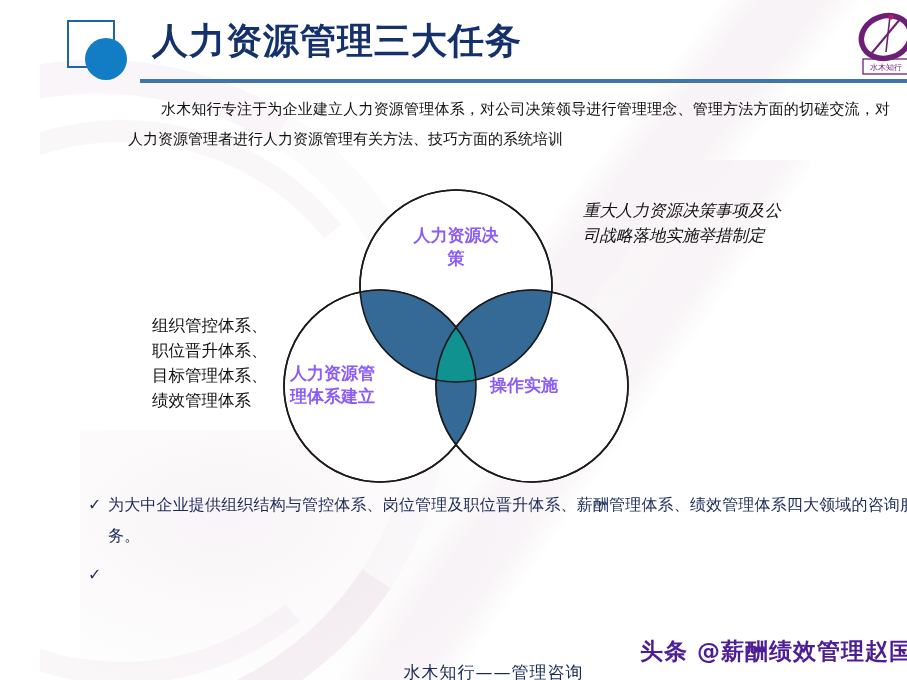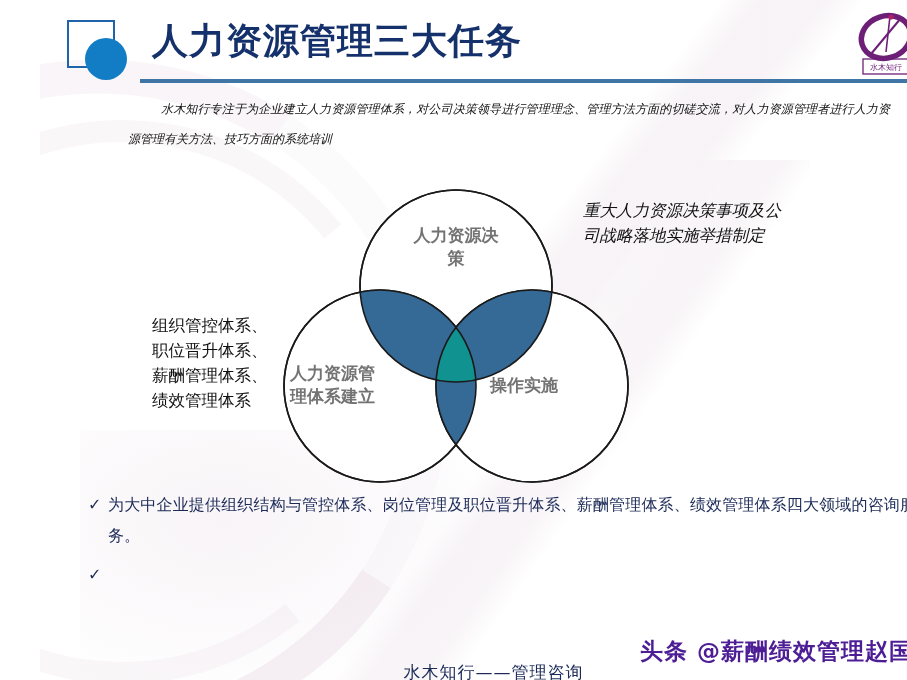--- a/index.html
+++ b/index.html
@@ -116,38 +116,37 @@
     position: absolute;
     right: 18px; top: 10px;
     width: 86px; height: 70px;
   }
 
   
   .intro {
     position: absolute;
     left: 88px; top: 94px;
     width: 762px;
-    font-size: 12px;
+    font-size: 15px;
     line-height: 30px;
     color: #111111;
     text-indent: 33px;
     text-align: justify;
-    font-style: italic;
   }
 
   
   .venn {
     position: absolute;
     left: 232px; top: 186px;
     width: 368px; height: 300px;
   }
   .venn-label {
     position: absolute;
     font-weight: bold;
-    color: #737373;
+    color: #8b5cf6;
     font-size: 17px;
     line-height: 23px;
     text-align: center;
     white-space: pre-line;
     pointer-events: none;
   }
   .lbl-top    { left: 104px; top: 38px;  width: 160px; }
   .lbl-left   { left: 18px;  top: 176px; width: 166px; text-align: left; }
   .lbl-right  { left: 218px; top: 188px; width: 132px; text-align: left; }
 
@@ -294,21 +293,21 @@
 策</div>
     <div class="venn-label lbl-left">人力资源管
 理体系建立</div>
     <div class="venn-label lbl-right">操作实施</div>
   </div>
 
   <div class="side-note note-topright">重大人力资源决策事项及公
 司战略落地实施举措制定</div>
   <div class="side-note note-left">组织管控体系、
 职位晋升体系、
-薪酬管理体系、
+目标管理体系、
 绩效管理体系</div>
 
   <div class="bullets">
     <div class="bullet-row">
       <span class="bullet-check">✓</span>
       <span>为大中企业提供组织结构与管控体系、岗位管理及职位晋升体系、薪酬管理体系、绩效管理体系四大领域的咨询服务。</span>
     </div>
     <div class="bullet-row">
       <span class="bullet-check">✓</span>
     </div>

